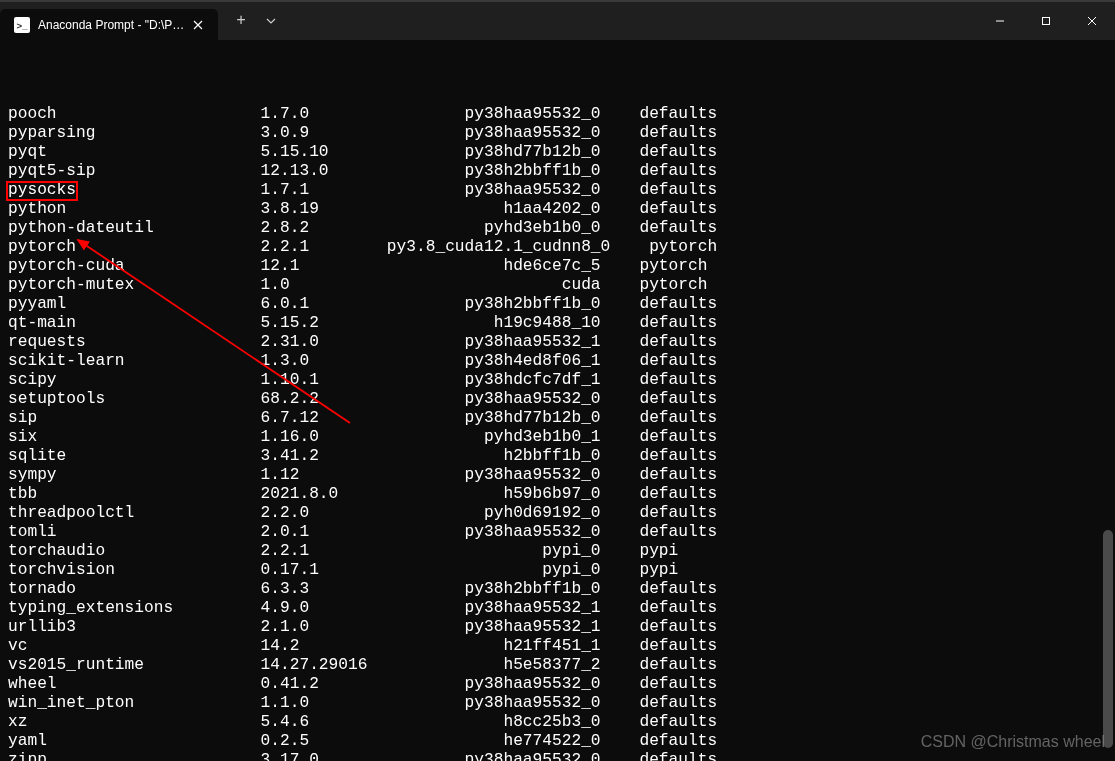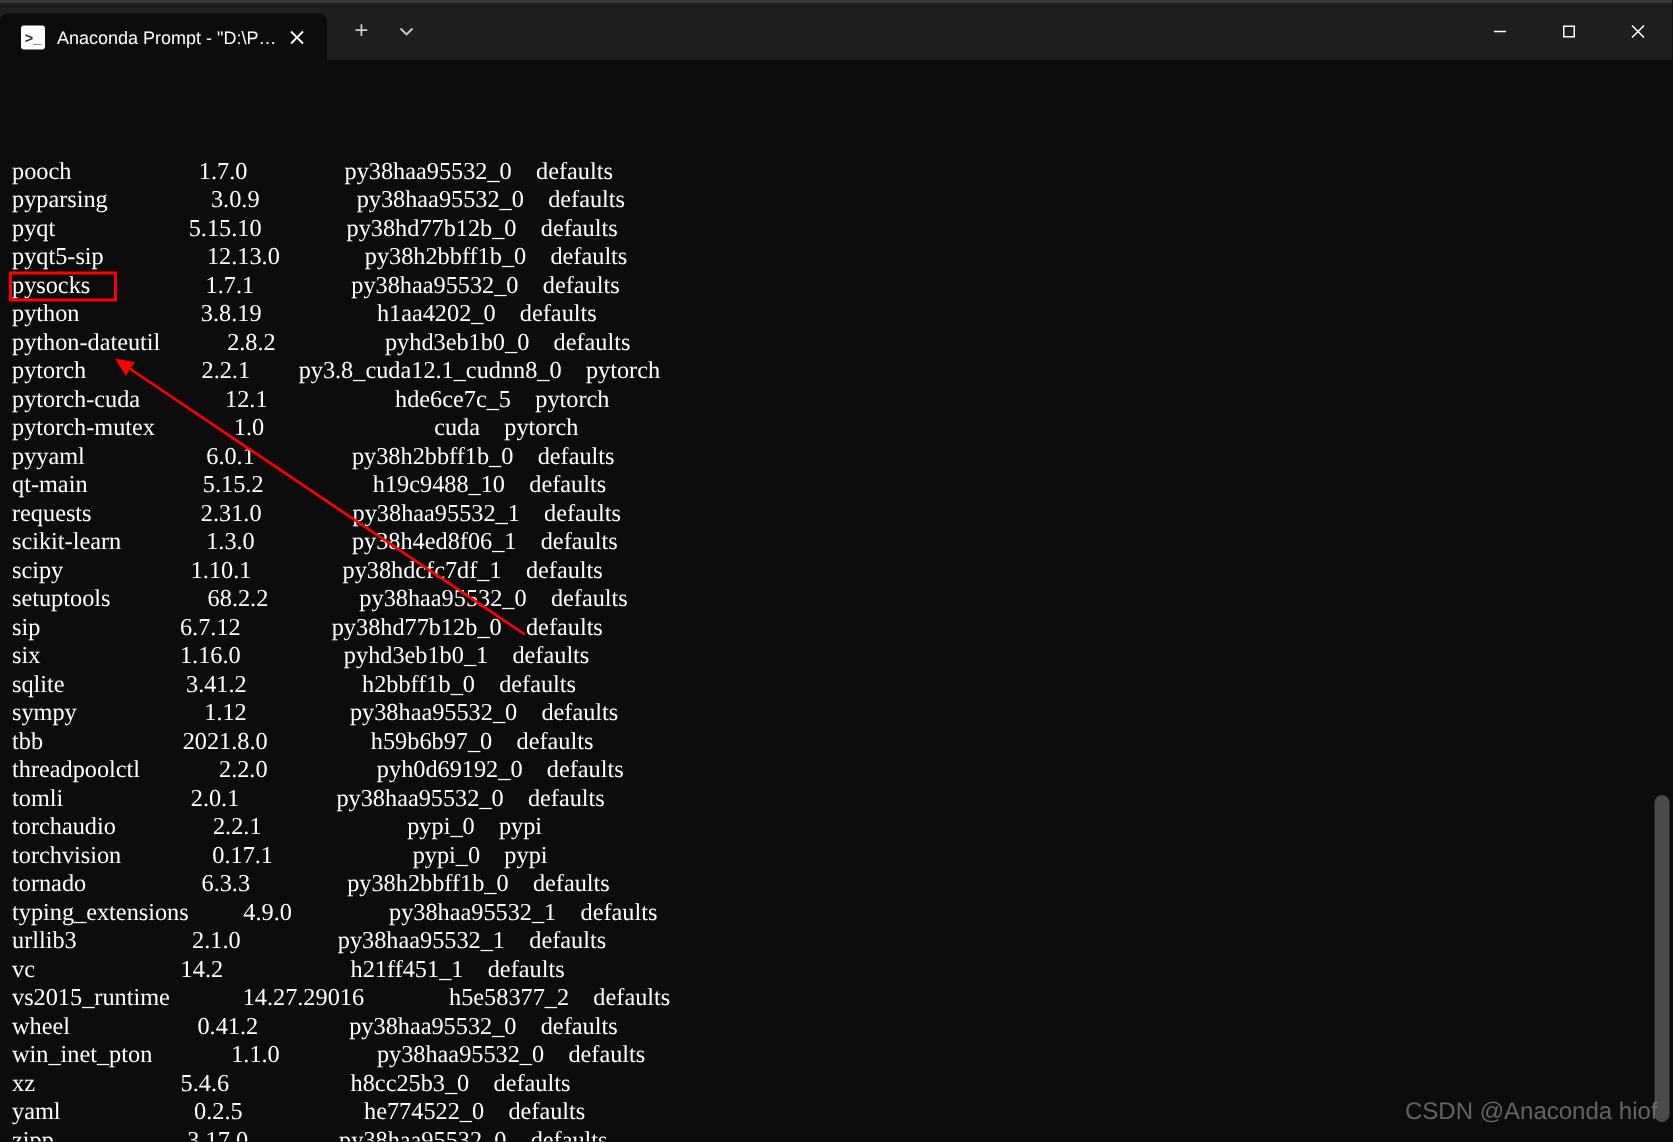--- a/index.html
+++ b/index.html
@@ -109,21 +109,20 @@
       color: #ffffff;
       font-size: 16.2px;
       line-height: 19px;
       white-space: pre;
       font-family: Cascadia, Consolas, 'Courier New', monospace;
       position: relative;
     }
     .pkg-row {
       display: block;
       height: 19px;
-      font-family: Liberation Serif, serif;
     }
     .highlight-box {
       position: absolute;
       border: 2px solid #ff0000;
       left: 6px;
       top: 141px;
       width: 72px;
       height: 20px;
       pointer-events: none;
     }
@@ -214,13 +213,13 @@
       </marker>
     </defs>
     <line x1="68" y1="42" x2="340" y2="225" stroke="#ff0000" stroke-width="1.8" marker-start="url(#arrowhead-start)"></line>
   </svg>
 <span class="pkg-row">pooch                     1.7.0                py38haa95532_0    defaults</span><span class="pkg-row">pyparsing                 3.0.9                py38haa95532_0    defaults</span><span class="pkg-row">pyqt                      5.15.10              py38hd77b12b_0    defaults</span><span class="pkg-row">pyqt5-sip                 12.13.0              py38h2bbff1b_0    defaults</span><span class="pkg-row">pysocks                   1.7.1                py38haa95532_0    defaults</span><span class="pkg-row">python                    3.8.19                   h1aa4202_0    defaults</span><span class="pkg-row">python-dateutil           2.8.2                  pyhd3eb1b0_0    defaults</span><span class="pkg-row">pytorch                   2.2.1        py3.8_cuda12.1_cudnn8_0    pytorch</span><span class="pkg-row">pytorch-cuda              12.1                     hde6ce7c_5    pytorch</span><span class="pkg-row">pytorch-mutex             1.0                            cuda    pytorch</span><span class="pkg-row">pyyaml                    6.0.1                py38h2bbff1b_0    defaults</span><span class="pkg-row">qt-main                   5.15.2                  h19c9488_10    defaults</span><span class="pkg-row">requests                  2.31.0               py38haa95532_1    defaults</span><span class="pkg-row">scikit-learn              1.3.0                py38h4ed8f06_1    defaults</span><span class="pkg-row">scipy                     1.10.1               py38hdcfc7df_1    defaults</span><span class="pkg-row">setuptools                68.2.2               py38haa95532_0    defaults</span><span class="pkg-row">sip                       6.7.12               py38hd77b12b_0    defaults</span><span class="pkg-row">six                       1.16.0                 pyhd3eb1b0_1    defaults</span><span class="pkg-row">sqlite                    3.41.2                   h2bbff1b_0    defaults</span><span class="pkg-row">sympy                     1.12                 py38haa95532_0    defaults</span><span class="pkg-row">tbb                       2021.8.0                 h59b6b97_0    defaults</span><span class="pkg-row">threadpoolctl             2.2.0                  pyh0d69192_0    defaults</span><span class="pkg-row">tomli                     2.0.1                py38haa95532_0    defaults</span><span class="pkg-row">torchaudio                2.2.1                        pypi_0    pypi</span><span class="pkg-row">torchvision               0.17.1                       pypi_0    pypi</span><span class="pkg-row">tornado                   6.3.3                py38h2bbff1b_0    defaults</span><span class="pkg-row">typing_extensions         4.9.0                py38haa95532_1    defaults</span><span class="pkg-row">urllib3                   2.1.0                py38haa95532_1    defaults</span><span class="pkg-row">vc                        14.2                     h21ff451_1    defaults</span><span class="pkg-row">vs2015_runtime            14.27.29016              h5e58377_2    defaults</span><span class="pkg-row">wheel                     0.41.2               py38haa95532_0    defaults</span><span class="pkg-row">win_inet_pton             1.1.0                py38haa95532_0    defaults</span><span class="pkg-row">xz                        5.4.6                    h8cc25b3_0    defaults</span><span class="pkg-row">yaml                      0.2.5                    he774522_0    defaults</span><span class="pkg-row">zipp                      3.17.0               py38haa95532_0    defaults</span></div>
 
 <div class="scrollbar">
   <div class="scrollbar-thumb"></div>
 </div>
 
-<div class="watermark">CSDN @Anaconda hiof</div>
+<div class="watermark">CSDN @Christmas wheel</div>
 
 </body></html>

